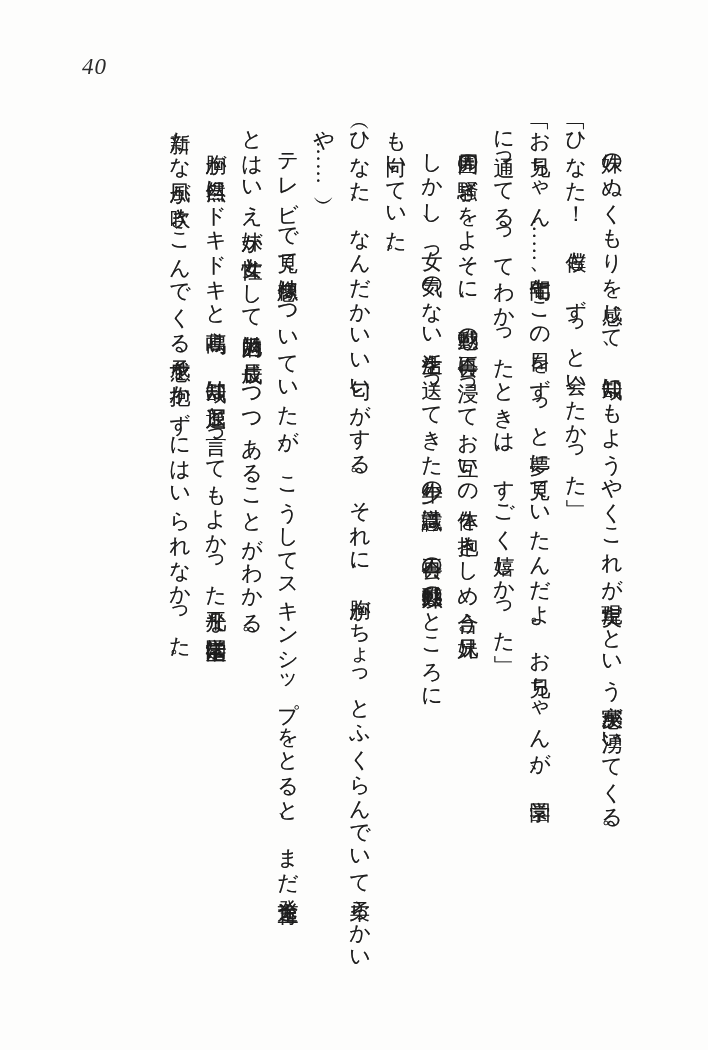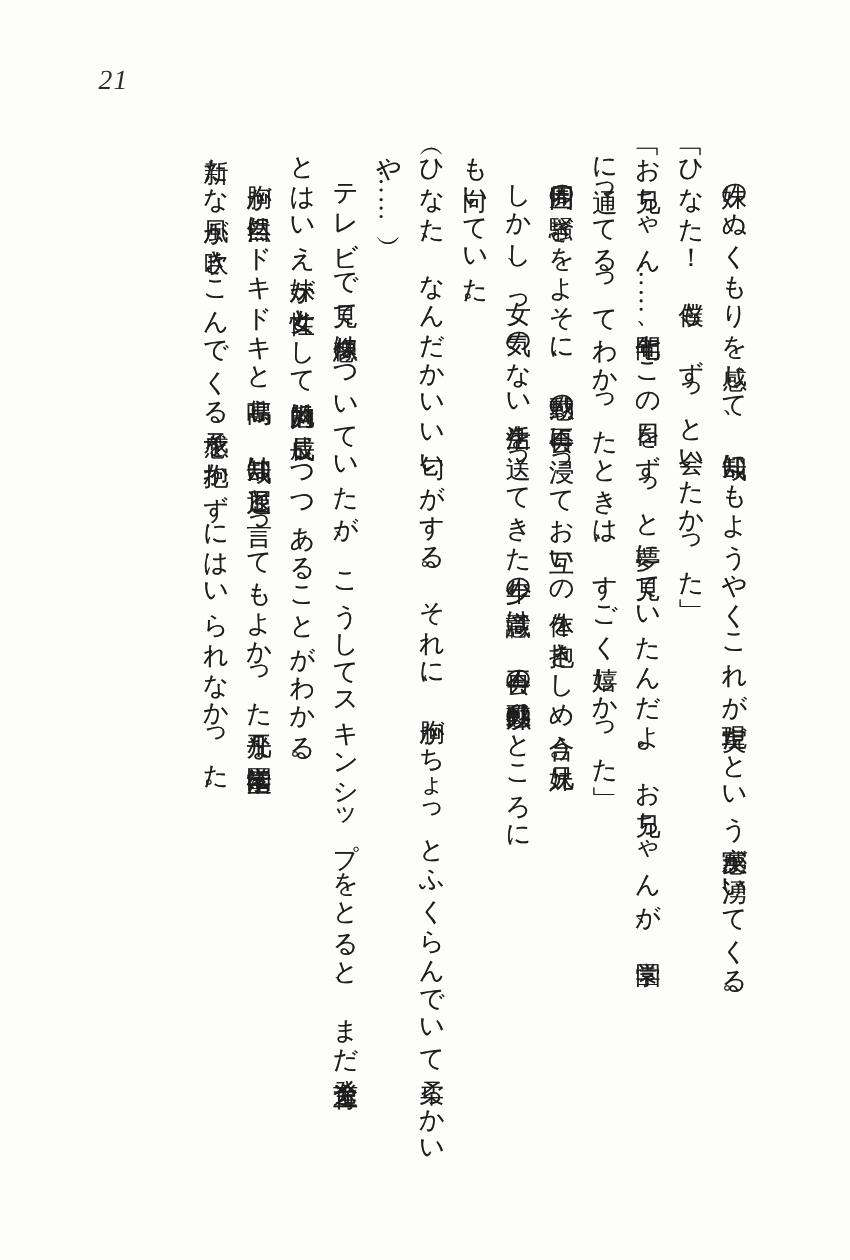--- a/index.html
+++ b/index.html
@@ -42,21 +42,21 @@
     text-shadow: 0 0 0.5px rgba(30,30,30,0.55);
   }
   .line {
     white-space: nowrap;
   }
 </style>
 </head>
 <body>
 
 <div class="page">
-  <div class="page-number">21</div>
+  <div class="page-number">40</div>
 
   <div class="text-block">
     <div class="line">　妹のぬくもりを感じて、知哉にもようやくこれが現実だという実感が湧いてくる。</div>
     <div class="line">「ひなた！　僕も、ずっと会いたかった」</div>
     <div class="line">「お兄ちゃん……七年間、この日をずっと夢に見ていたんだよ。お兄ちゃんが、学園</div>
     <div class="line">に通ってるってわかったときは、すごく嬉しかった」</div>
     <div class="line">　周囲の騒ぎをよそに、感動の再会に浸ってお互いの体を抱きしめ合う兄妹。</div>
     <div class="line">　しかし、女っ気のない生活を送ってきた少年の意識は、再会の感動以外のところに</div>
     <div class="line">も向いていた。</div>
     <div class="line">（ひなた、なんだかいい匂いがする。それに、胸がちょっとふくらんでいて柔らかい</div>

